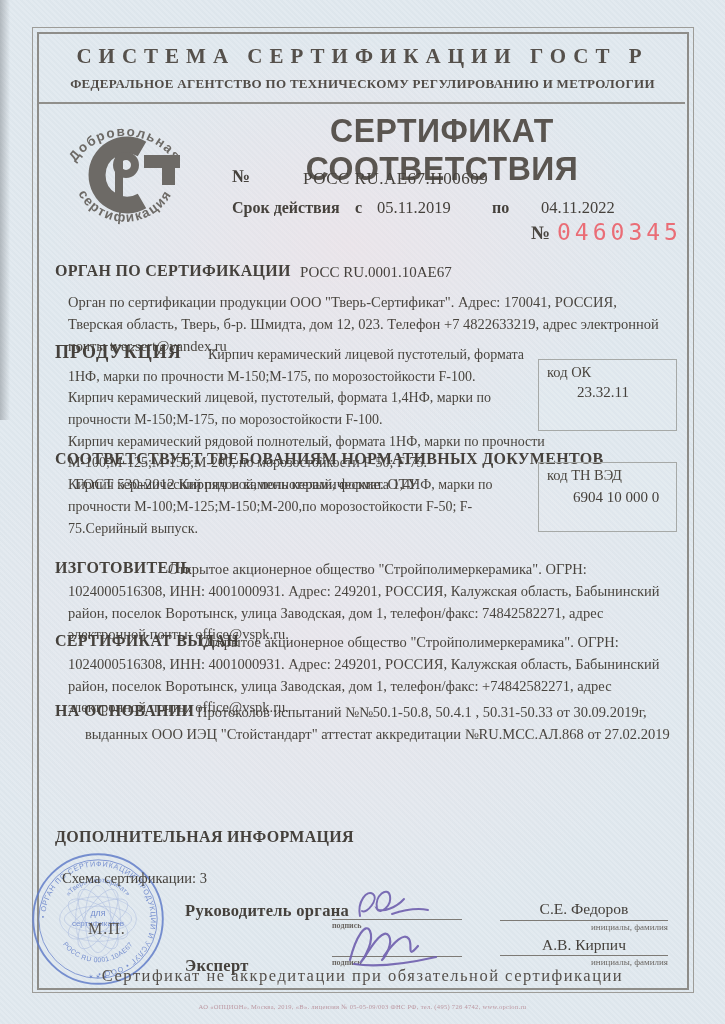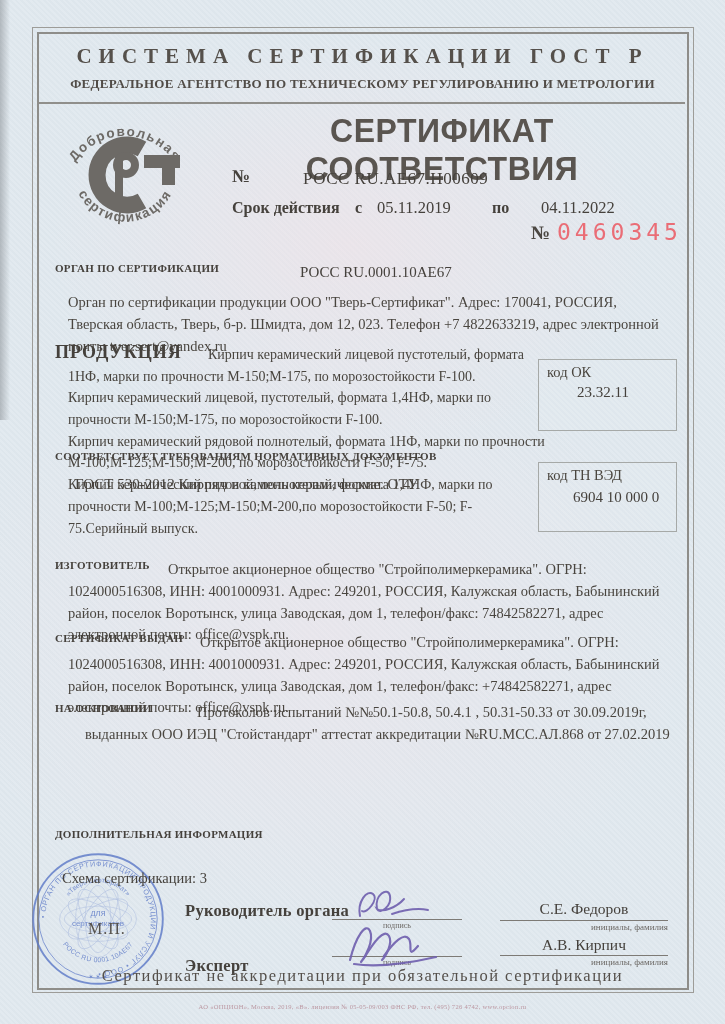--- a/index.html
+++ b/index.html
@@ -26,21 +26,21 @@
     font-weight:bold;font-size:33px;color:#5a5550;transform:scaleX(.97);letter-spacing:.5px;}
   .num-label{left:232px;top:166px;font-weight:bold;font-size:18px;}
   .num-value{left:303px;top:169px;font-size:17px;letter-spacing:.5px;}
   .validity-label{left:232px;top:199px;font-weight:bold;font-size:16px;}
   .from-label{left:355px;top:199px;font-weight:bold;font-size:16px;}
   .from-date{left:377px;top:198px;font-size:16.5px;}
   .to-label{left:492px;top:199px;font-weight:bold;font-size:16px;}
   .to-date{left:541px;top:198px;font-size:16.5px;}
   .blank-num-label{left:531px;top:222px;font-weight:bold;font-size:19px;color:#4c4843;}
   .blank-num{left:557px;top:219px;font-family:"DejaVu Sans Mono",monospace;font-size:23px;letter-spacing:4px;color:#ea6d76;}
-  .sec-label{font-weight:bold;font-size:11px;color:#45413c;letter-spacing:.3px;}
+  .sec-label{font-weight:bold;font-size:16px;color:#45413c;letter-spacing:.3px;}
   .organ-label{left:55px;top:262px;}
   .organ-code{left:300px;top:264px;font-size:15px;}
   .body-text{font-size:14.5px;line-height:1.5;color:#49453f;}
   .organ-text{left:68px;top:292px;width:606px;}
   .product-label{left:55px;top:342px;font-size:18px;letter-spacing:1px;}
   .product-block{left:68px;top:344px;width:478px;font-size:14px;line-height:1.55;color:#49453f;}
   .product-block p{margin:0;}
   .product-block p:first-child{text-indent:140px;}
   .code-box{border:1px solid #a6a9a7;background:rgba(255,255,255,.06);}
   .kod-ok-box{left:538px;top:359px;width:137px;height:70px;}
@@ -58,21 +58,21 @@
   .osnov-text{left:72px;top:702px;width:608px;text-indent:112px;margin-left:13px;}
   .dop-label{left:55px;top:828px;}
   .stamp-svg{left:22px;top:844px;opacity:.8;}
   .schema-line{left:62px;top:870px;font-size:14.5px;color:#45413c;}
   .mp-mark{left:88px;top:920px;font-size:16px;color:#56524d;letter-spacing:1px;}
   .sig-label-head{left:185px;top:901px;font-weight:bold;font-size:16.5px;}
   .sig-label-expert{left:185px;top:956px;font-weight:bold;font-size:16.5px;}
   .sig-line{width:130px;border-top:1px solid #7d7a75;height:0;}
   .sig-line1{left:332px;top:919px;}
   .sig-line2{left:332px;top:956px;}
-  .sig-caption{width:130px;text-align:center;font-size:8px;color:#6b6763;}
+  .sig-caption{width:130px;text-align:left;font-size:8px;color:#6b6763;font-weight:bold;}
   .sig-caption1{left:332px;top:921px;}
   .sig-caption2{left:332px;top:958px;}
   .name-text{width:168px;text-align:center;font-size:15.5px;}
   .name1{left:500px;top:900px;}
   .name2{left:500px;top:936px;}
   .name-line{width:168px;border-top:1px solid #7d7a75;height:0;}
   .name-line1{left:500px;top:920px;}
   .name-line2{left:500px;top:955px;}
   .name-caption{width:168px;text-align:right;font-size:9px;color:#6b6763;}
   .name-caption1{left:500px;top:922px;}

